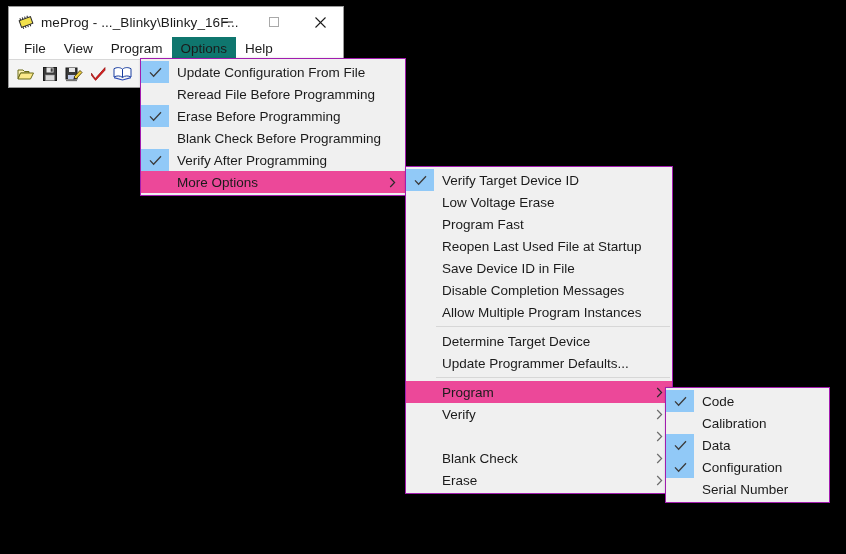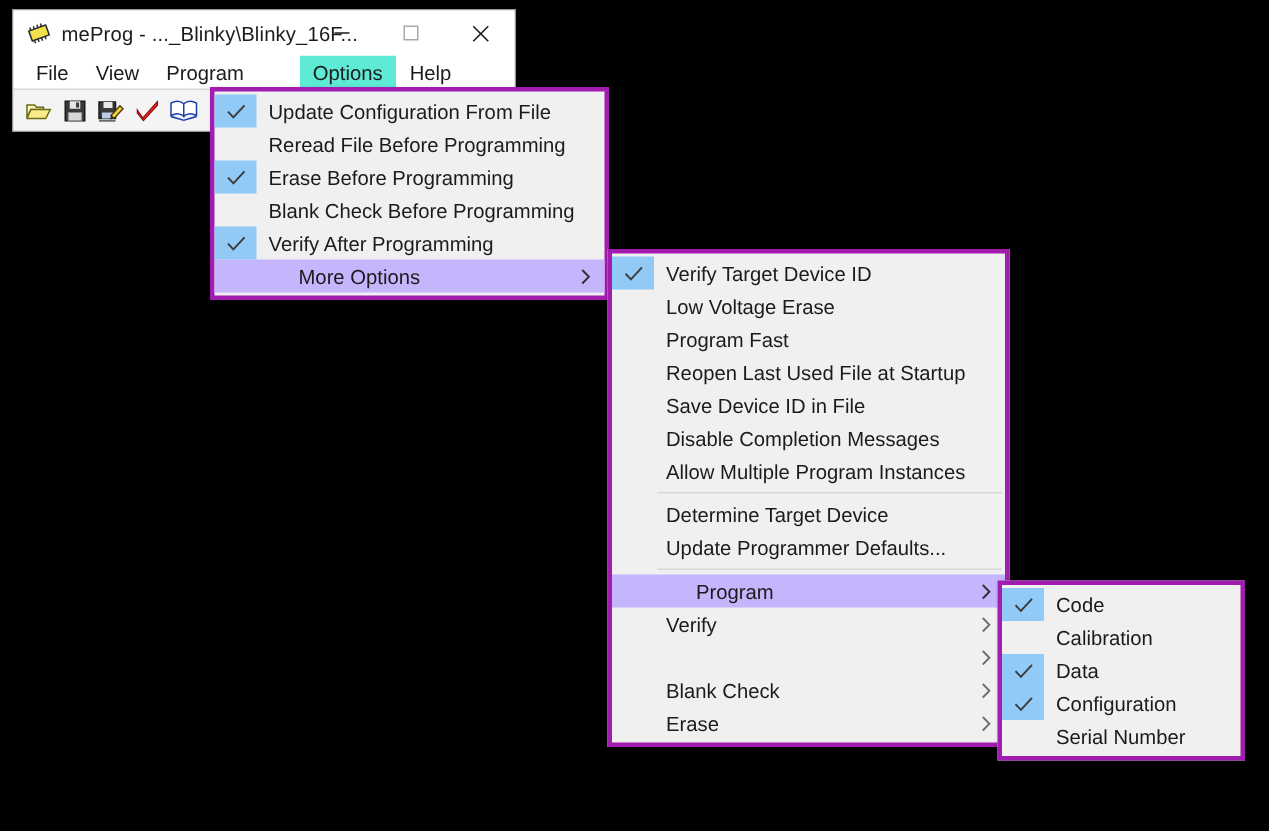--- a/index.html
+++ b/index.html
@@ -75,22 +75,21 @@
   }
   .menubar-item {
     display: flex;
     align-items: center;
     padding: 0 9px;
     font-size: 13.5px;
     color: #1b1b1b;
     white-space: nowrap;
   }
   .menubar-item.active {
-    background: #5eead4;
-    margin-left: 28px;
+    background: #0f766e;
   }
 
   
   #toolbar {
     height: 28px;
     background: #f4f4f4;
     border-top: 1px solid #d8d8d8;
     display: flex;
     align-items: center;
     padding-left: 6px;
@@ -103,37 +102,36 @@
     align-items: center;
     justify-content: center;
     margin-right: 2px;
   }
   .tool-btn svg { display: block; }
 
   
   .menu-panel {
     position: absolute;
     background: #f0f0f0;
-    border: 3px solid #a21caf;
+    border: 1px solid #a21caf;
     box-sizing: border-box;
     padding: 2px 0;
     box-shadow: 1px 1px 3px rgba(0,0,0,0.28);
     font-size: 13.5px;
     color: #1b1b1b;
   }
   .menu-item {
     position: relative;
     height: 22px;
     display: flex;
     align-items: center;
     white-space: nowrap;
   }
   .menu-item.highlight {
-    background: #c4b5fd;
-    gap: 20px;
+    background: #ec4899;
   }
   .menu-check {
     width: 28px;
     height: 22px;
     flex: 0 0 auto;
     display: flex;
     align-items: center;
     justify-content: center;
   }
   .menu-item.checked > .menu-check {

